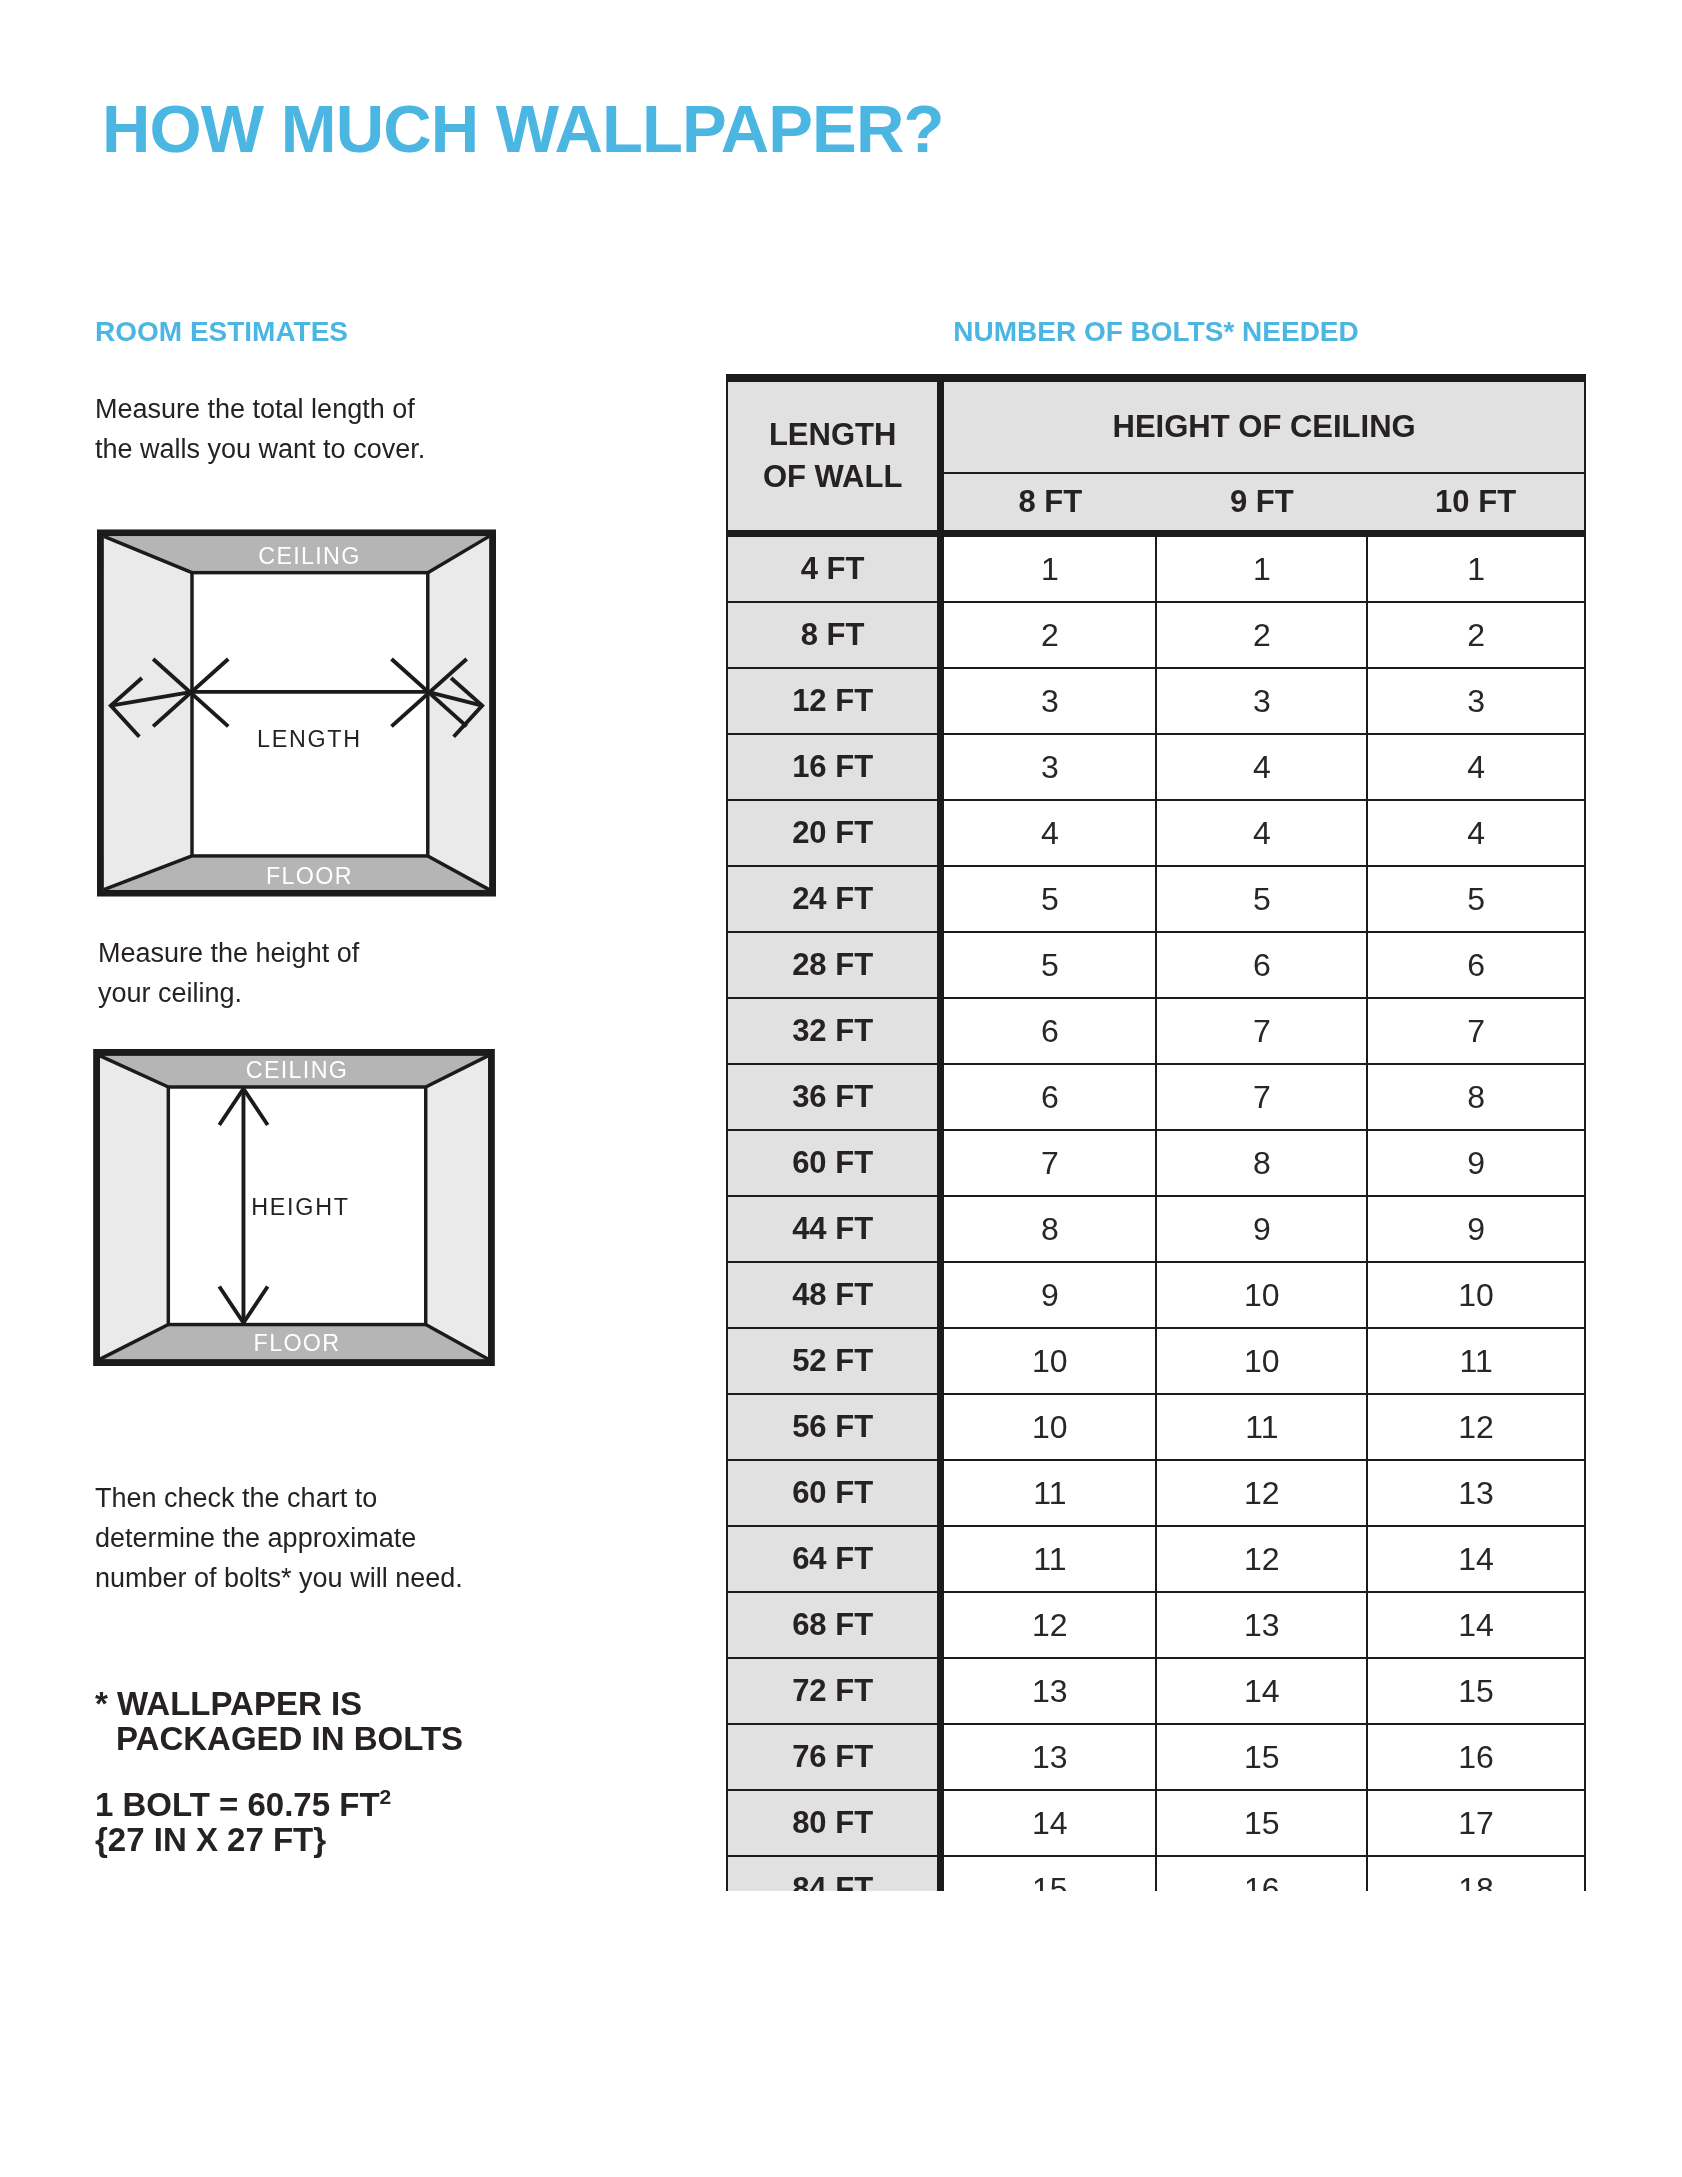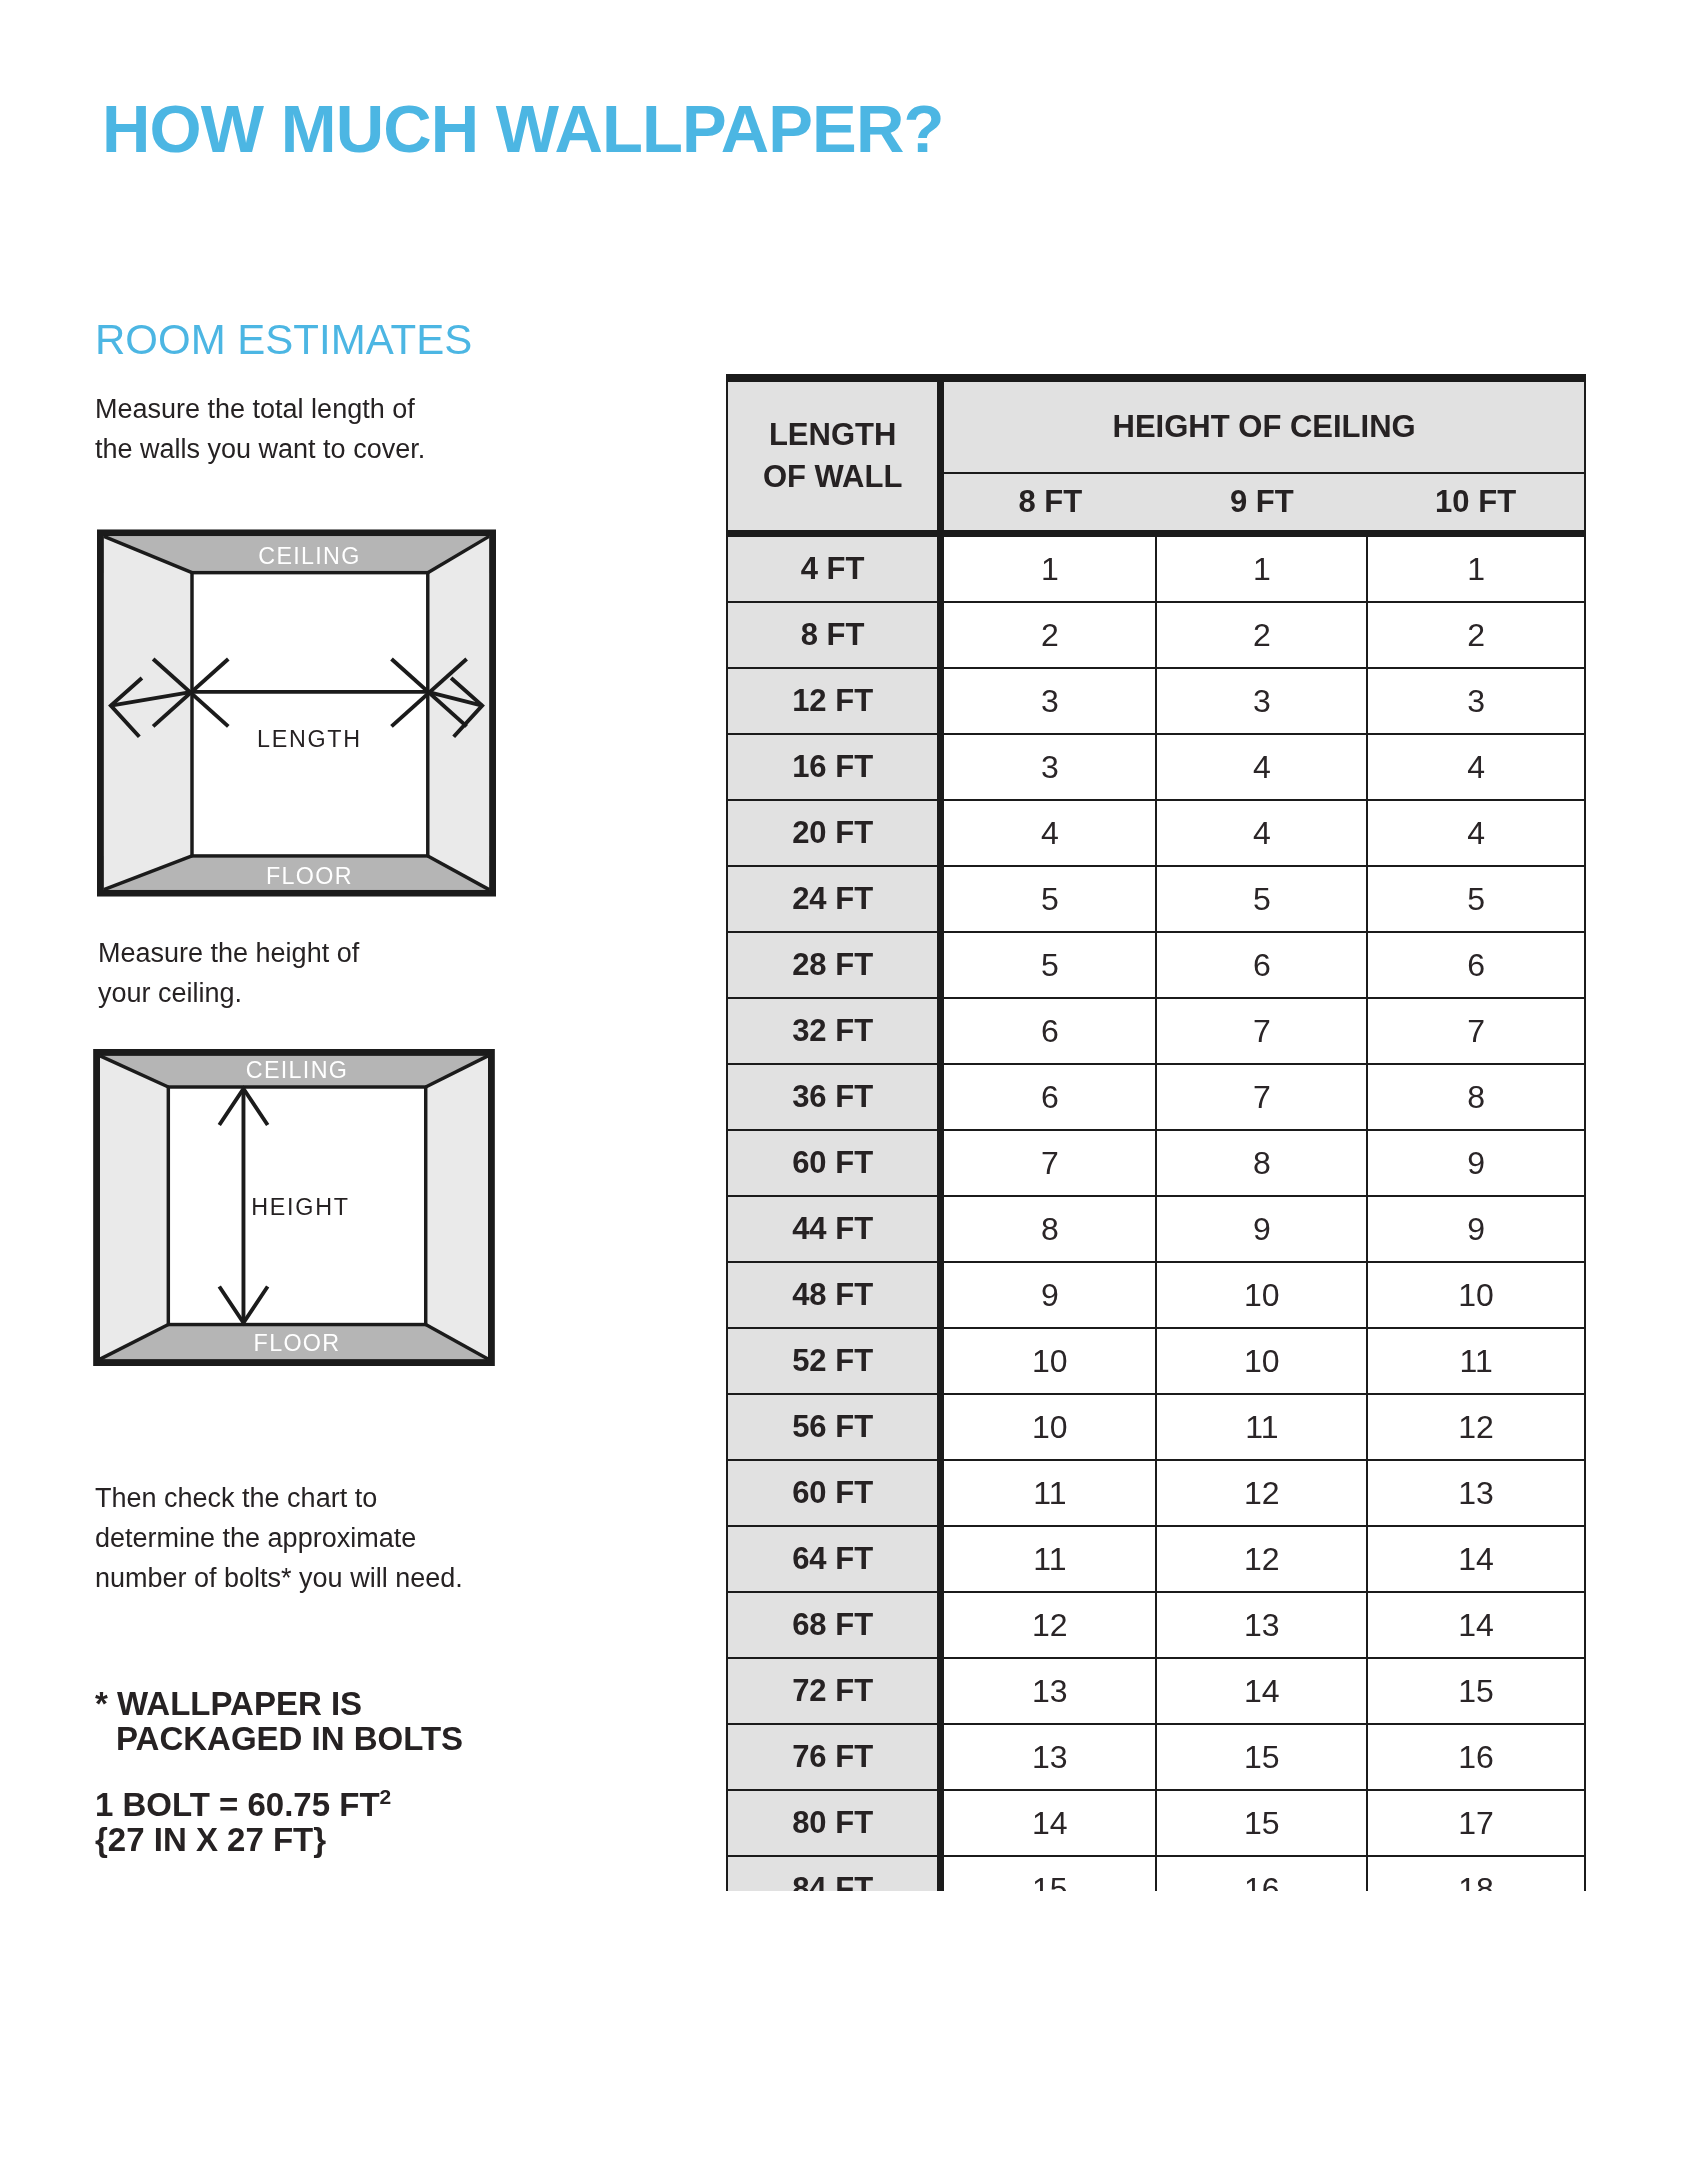--- a/index.html
+++ b/index.html
@@ -3,21 +3,21 @@
 <meta charset="utf-8">
 <style>
   html,body { margin:0; padding:0; background:#ffffff; }
   body { font-family: "Liberation Sans", sans-serif; color:#262223; }
   #canvas { position:relative; width:1683px; height:1891px; background:#fff; overflow:hidden; }
 
   .abs { position:absolute; }
 
   
   .page-title { left:102px; top:90px; font-size:67px; font-weight:bold; color:var(--accent); letter-spacing:-0.9px; white-space:nowrap; }
-  .section-heading { font-size:42px; font-weight:normal; color:var(--accent); letter-spacing:0; white-space:nowrap; }
+  .section-heading { font-size:28px; font-weight:bold; color:var(--accent); letter-spacing:0; white-space:nowrap; }
   #room-estimates-heading { left:95px; top:316px; }
   #bolts-heading { left:726px; top:316px; width:860px; text-align:center; }
 
   
   .para { font-size:27px; line-height:40px; color:var(--ink); }
   #p1 { left:95px; top:389px; }
   #p2 { left:98px; top:933px; }
   #p3 { left:95px; top:1478px; }
 
   .footnote { left:95px; top:1686px; font-size:33px; font-weight:bold; line-height:35px; color:var(--ink); }
@@ -129,20 +129,21 @@
   <div class="abs footnote">
     <div>* WALLPAPER IS</div>
     <div class="indent">PACKAGED IN BOLTS</div>
   </div>
 
   <div class="abs boltinfo">
     <div><span>1 BOLT = 60.75 FT</span><sup>2</sup></div>
     <div>{27 IN X 27 FT}</div>
   </div>
 
+  <div class="abs section-heading" id="bolts-heading">NUMBER OF BOLTS* NEEDED</div>
 
   <div class="abs" id="bolts-table-wrap">
     <table class="bolts">
       <colgroup>
         <col style="width:213px">
           <col style="width:215px">
           <col style="width:210px">
           <col style="width:217px">
       </colgroup>
       <thead>

